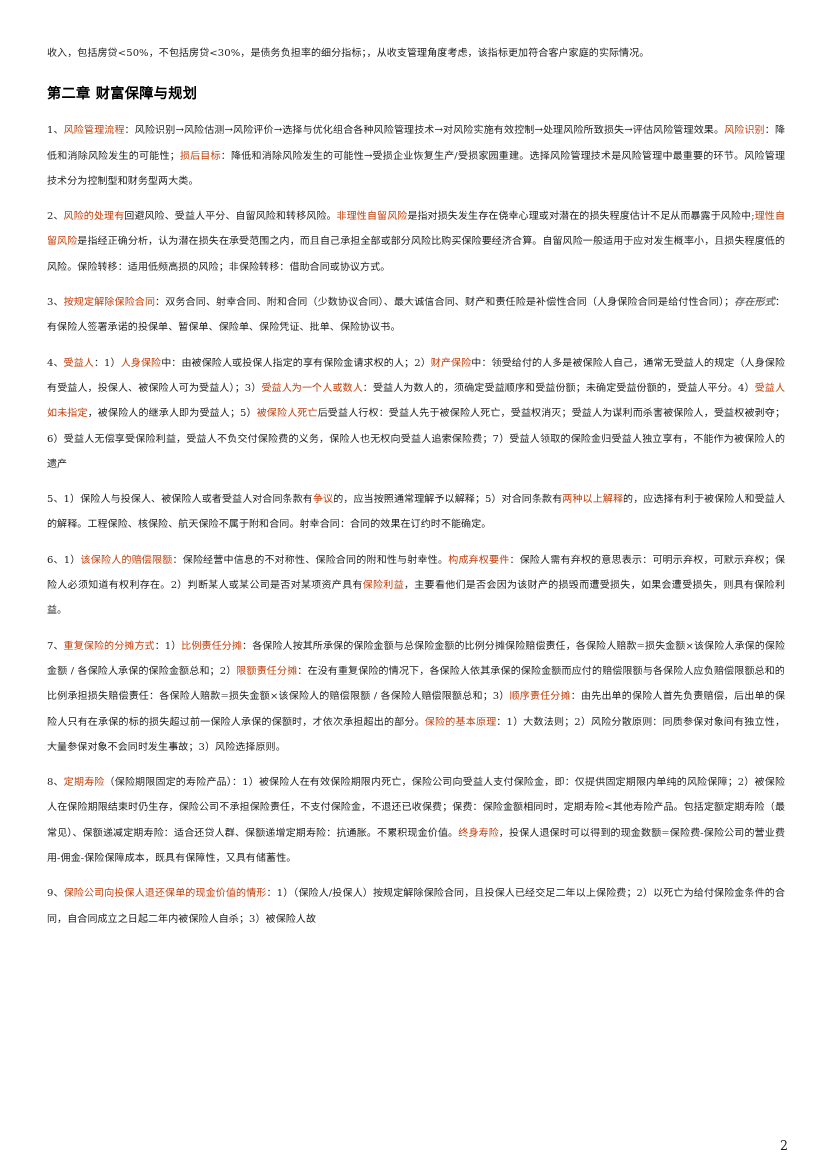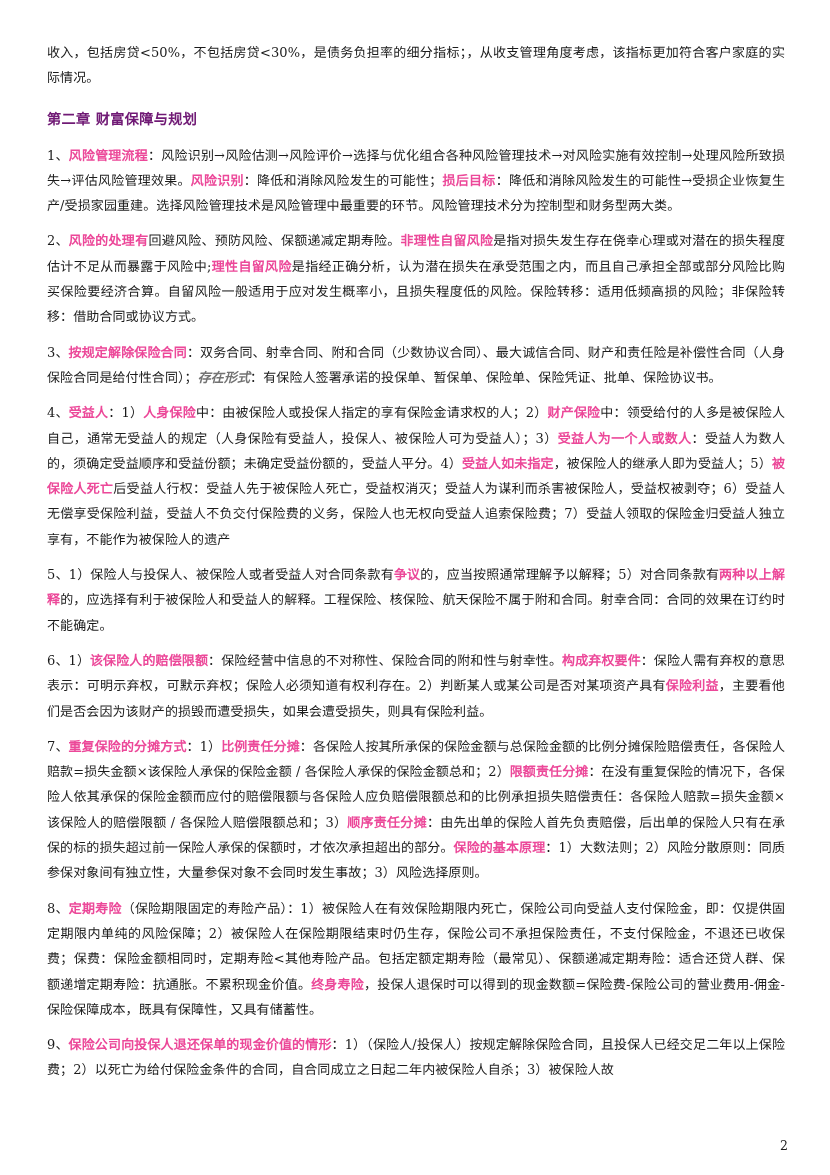--- a/index.html
+++ b/index.html
@@ -23,45 +23,45 @@
   }
   .content {
     position: absolute;
     left: 47px;
     top: 40px;
     width: 738px;
   }
   p.para {
     margin: 0 0 0 0;
     padding: 0;
-    font-size: 13px;
+    font-size: 10px;
     line-height: 25.3px;
     text-align: justify;
     text-justify: inter-ideograph;
     letter-spacing: 0.1px;
     color: #1b1b1b;
   }
   p.para + p.para {
     margin-top: 10px;
   }
   p.intro {
     margin-bottom: 16px;
   }
   h2.chapter {
     margin: 0 0 12px 0;
     padding: 0;
     font-size: 14.2px;
     line-height: 24px;
     font-weight: bold;
-    color: #701a75;
+    color: #000000;
     letter-spacing: 0.3px;
   }
   .hl {
-    color: #ec4899;
-    font-weight: bold;
+    color: #c2410c;
+    font-weight: normal;
   }
   .bi {
     color: #737373;
     font-weight: bold;
     font-style: italic;
   }
   .page-number {
     position: absolute;
     right: 42px;
     bottom: 22px;
@@ -76,21 +76,21 @@
 <div class="page">
 
   <div class="content">
 
     <p class="para intro"><span>收入，包括房贷&lt;50%，不包括房贷&lt;30%，是债务负担率的细分指标；，从收支管理角度考虑，该指标更加符合客户家庭的实际情况。</span></p>
 
     <h2 class="chapter">第二章 财富保障与规划</h2>
 
     <div>
         <p class="para"><span>1、</span><span class="hl">风险管理流程</span><span>：风险识别→风险估测→风险评价→选择与优化组合各种风险管理技术→对风险实施有效控制→处理风险所致损失→评估风险管理效果。</span><span class="hl">风险识别</span><span>：降低和消除风险发生的可能性；</span><span class="hl">损后目标</span><span>：降低和消除风险发生的可能性→受损企业恢复生产/受损家园重建。选择风险管理技术是风险管理中最重要的环节。风险管理技术分为控制型和财务型两大类。</span></p>
-        <p class="para"><span>2、</span><span class="hl">风险的处理有</span><span>回避风险、预防风险、保额递减定期寿险。</span><span class="hl">非理性自留风险</span><span>是指对损失发生存在侥幸心理或对潜在的损失程度估计不足从而暴露于风险中;</span><span class="hl">理性自留风险</span><span>是指经正确分析，认为潜在损失在承受范围之内，而且自己承担全部或部分风险比购买保险要经济合算。自留风险一般适用于应对发生概率小，且损失程度低的风险。保险转移：适用低频高损的风险；非保险转移：借助合同或协议方式。</span></p>
+        <p class="para"><span>2、</span><span class="hl">风险的处理有</span><span>回避风险、受益人平分、自留风险和转移风险。</span><span class="hl">非理性自留风险</span><span>是指对损失发生存在侥幸心理或对潜在的损失程度估计不足从而暴露于风险中;</span><span class="hl">理性自留风险</span><span>是指经正确分析，认为潜在损失在承受范围之内，而且自己承担全部或部分风险比购买保险要经济合算。自留风险一般适用于应对发生概率小，且损失程度低的风险。保险转移：适用低频高损的风险；非保险转移：借助合同或协议方式。</span></p>
         <p class="para"><span>3、</span><span class="hl">按规定解除保险合同</span><span>：双务合同、射幸合同、附和合同（少数协议合同）、最大诚信合同、财产和责任险是补偿性合同（人身保险合同是给付性合同）；</span><span class="bi">存在形式</span><span>：有保险人签署承诺的投保单、暂保单、保险单、保险凭证、批单、保险协议书。</span></p>
         <p class="para"><span>4、</span><span class="hl">受益人</span><span>：1）</span><span class="hl">人身保险</span><span>中：由被保险人或投保人指定的享有保险金请求权的人；2）</span><span class="hl">财产保险</span><span>中：领受给付的人多是被保险人自己，通常无受益人的规定（人身保险有受益人，投保人、被保险人可为受益人）；3）</span><span class="hl">受益人为一个人或数人</span><span>：受益人为数人的，须确定受益顺序和受益份额；未确定受益份额的，受益人平分。4）</span><span class="hl">受益人如未指定</span><span>，被保险人的继承人即为受益人；5）</span><span class="hl">被保险人死亡</span><span>后受益人行权：受益人先于被保险人死亡，受益权消灭；受益人为谋利而杀害被保险人，受益权被剥夺；6）受益人无偿享受保险利益，受益人不负交付保险费的义务，保险人也无权向受益人追索保险费；7）受益人领取的保险金归受益人独立享有，不能作为被保险人的遗产</span></p>
         <p class="para"><span>5、1）保险人与投保人、被保险人或者受益人对合同条款有</span><span class="hl">争议</span><span>的，应当按照通常理解予以解释；5）对合同条款有</span><span class="hl">两种以上解释</span><span>的，应选择有利于被保险人和受益人的解释。工程保险、核保险、航天保险不属于附和合同。射幸合同：合同的效果在订约时不能确定。</span></p>
         <p class="para"><span>6、1）</span><span class="hl">该保险人的赔偿限额</span><span>：保险经营中信息的不对称性、保险合同的附和性与射幸性。</span><span class="hl">构成弃权要件</span><span>：保险人需有弃权的意思表示：可明示弃权，可默示弃权；保险人必须知道有权利存在。2）判断某人或某公司是否对某项资产具有</span><span class="hl">保险利益</span><span>，主要看他们是否会因为该财产的损毁而遭受损失，如果会遭受损失，则具有保险利益。</span></p>
         <p class="para"><span>7、</span><span class="hl">重复保险的分摊方式</span><span>：1）</span><span class="hl">比例责任分摊</span><span>：各保险人按其所承保的保险金额与总保险金额的比例分摊保险赔偿责任，各保险人赔款=损失金额×该保险人承保的保险金额 / 各保险人承保的保险金额总和；2）</span><span class="hl">限额责任分摊</span><span>：在没有重复保险的情况下，各保险人依其承保的保险金额而应付的赔偿限额与各保险人应负赔偿限额总和的比例承担损失赔偿责任：各保险人赔款=损失金额×该保险人的赔偿限额 / 各保险人赔偿限额总和；3）</span><span class="hl">顺序责任分摊</span><span>：由先出单的保险人首先负责赔偿，后出单的保险人只有在承保的标的损失超过前一保险人承保的保额时，才依次承担超出的部分。</span><span class="hl">保险的基本原理</span><span>：1）大数法则；2）风险分散原则：同质参保对象间有独立性，大量参保对象不会同时发生事故；3）风险选择原则。</span></p>
         <p class="para"><span>8、</span><span class="hl">定期寿险</span><span>（保险期限固定的寿险产品）：1）被保险人在有效保险期限内死亡，保险公司向受益人支付保险金，即：仅提供固定期限内单纯的风险保障；2）被保险人在保险期限结束时仍生存，保险公司不承担保险责任，不支付保险金，不退还已收保费；保费：保险金额相同时，定期寿险&lt;其他寿险产品。包括定额定期寿险（最常见）、保额递减定期寿险：适合还贷人群、保额递增定期寿险：抗通胀。不累积现金价值。</span><span class="hl">终身寿险</span><span>，投保人退保时可以得到的现金数额=保险费-保险公司的营业费用-佣金-保险保障成本，既具有保障性，又具有储蓄性。</span></p>
         <p class="para"><span>9、</span><span class="hl">保险公司向投保人退还保单的现金价值的情形</span><span>：1）（保险人/投保人）按规定解除保险合同，且投保人已经交足二年以上保险费；2）以死亡为给付保险金条件的合同，自合同成立之日起二年内被保险人自杀；3）被保险人故</span></p>
       </div>
 
   </div>

